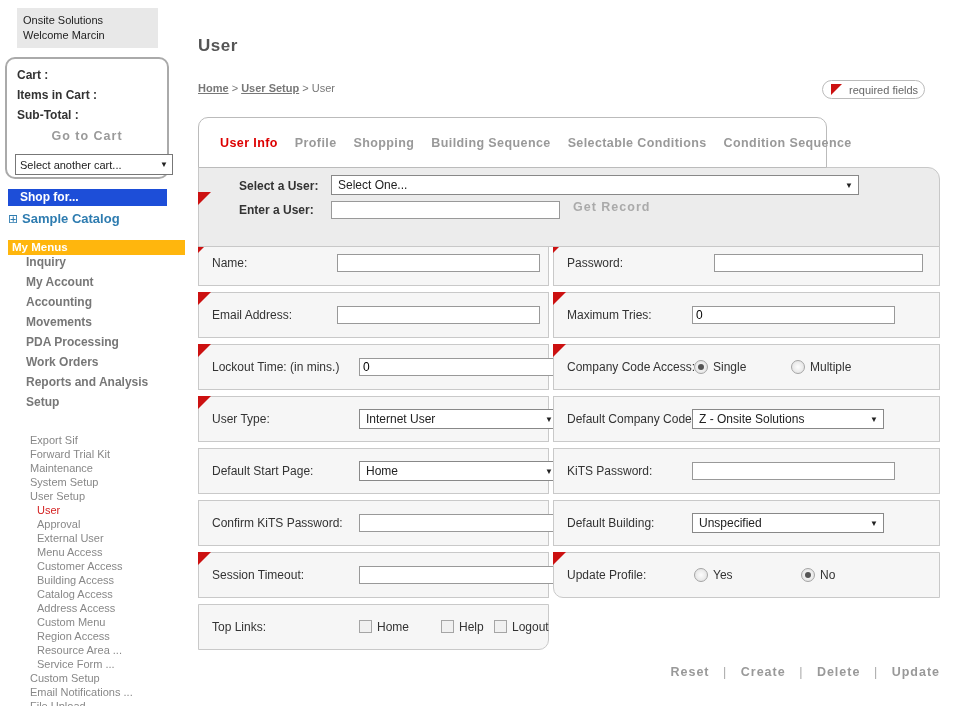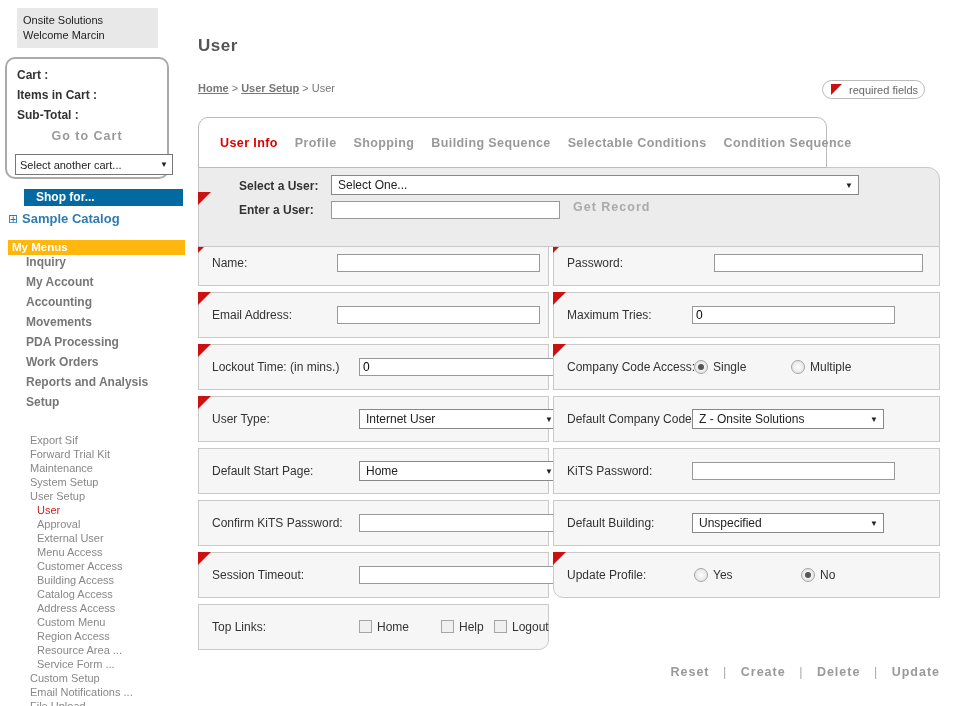--- a/index.html
+++ b/index.html
@@ -8,21 +8,21 @@
   .abs{position:absolute;box-sizing:border-box;}
 
   
   #masthead{left:17px;top:8px;width:141px;background:#e8e8e8;padding:5px 6px;font-size:11px;color:#222;line-height:15px;}
   #cartbox{left:5px;top:57px;width:164px;height:122px;border:2px solid #aaa;border-radius:10px;background:#fff;}
   .cart-line{position:absolute;left:10px;font-size:12px;font-weight:bold;color:#333;}
   #go-cart{position:absolute;left:0;right:0;top:70px;text-align:center;font-size:12.5px;font-weight:bold;color:#9a9a9a;letter-spacing:1px;}
   .mini-sel{position:absolute;left:8px;top:95px;width:148px;height:19px;border:1px solid #777;background:#fff;
             display:flex;align-items:center;justify-content:space-between;padding:0 4px;font-size:11px;color:#222;}
   .arr{font-size:8px;color:#222;}
-  #shopfor{left:24px;top:189px;width:159px;height:17px;background:#0369a1;color:#fff;font-size:12px;font-weight:bold;
+  #shopfor{left:8px;top:189px;width:159px;height:17px;background:#1d4ed8;color:#fff;font-size:12px;font-weight:bold;
            line-height:17px;padding-left:12px;}
   #catalog{left:8px;top:211px;font-size:13px;font-weight:bold;color:#2e7cb0;text-align:center;}
   #catalog .plus{font-weight:normal;font-size:12px;margin-right:4px;}
   #mymenus{left:8px;top:240px;width:177px;height:15px;background:#ffb60d;color:#fff;font-size:11.5px;font-weight:bold;
            line-height:15px;padding-left:4px;}
   #menu{left:0;top:252px;width:190px;}
   .menu-item{height:20px;line-height:20px;padding-left:26px;font-size:12px;font-weight:bold;color:#777;cursor:pointer;}
   #submenu{left:0;top:433px;width:190px;}
   .sub-item{height:14px;line-height:14px;padding-left:30px;font-size:11px;color:#888;cursor:pointer;}
   .sub-item.lvl2{padding-left:37px;}

